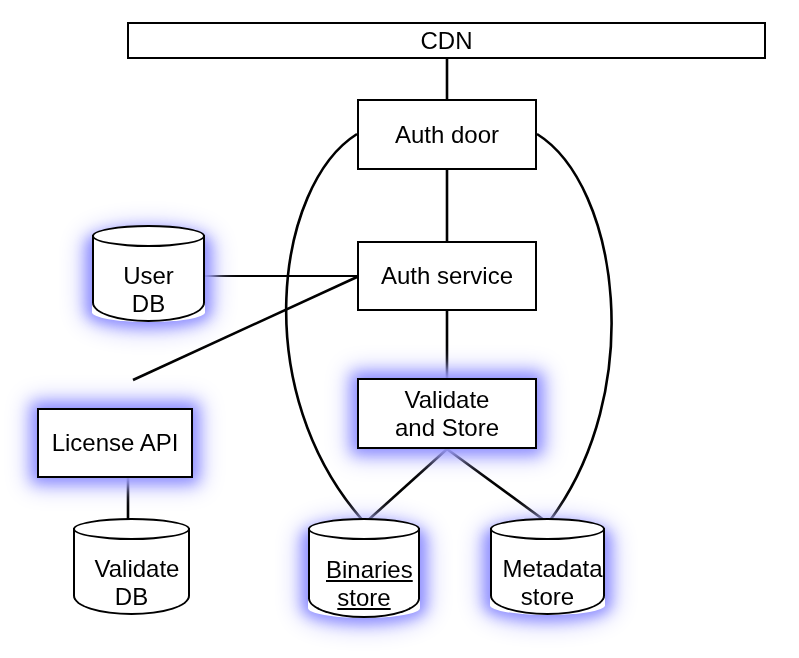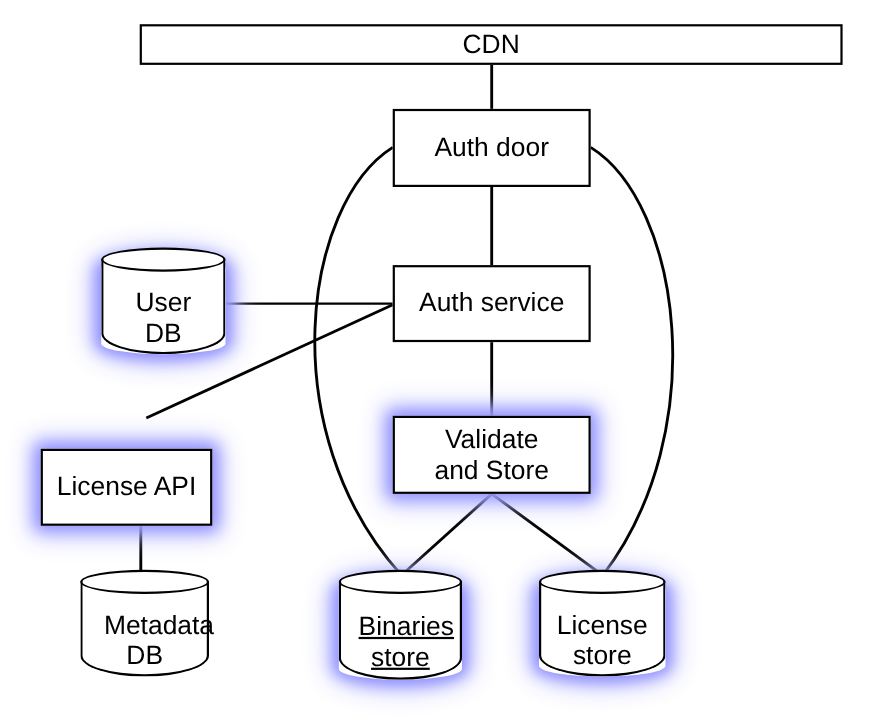--- a/index.html
+++ b/index.html
@@ -138,30 +138,30 @@
     <span class="cyl-shadow"></span>
     <span class="cyl-body"></span>
     <span class="cyl-top"></span>
     <span class="cyl-label" style="display:block; width:62px; margin:0 auto;">User DB</span>
   </div>
 
   <div class="node cyl" style="left:73px; top:518px; width:117px; height:97px;">
     <span class="cyl-shadow"></span>
     <span class="cyl-body"></span>
     <span class="cyl-top"></span>
-    <span class="cyl-label" style="display:block; width:74px; margin:0 auto;">Metadata DB</span>
+    <span class="cyl-label" style="display:block; width:74px; margin:0 auto;">Validate DB</span>
   </div>
 
   <div class="node cyl glow" style="left:308px; top:518px; width:112px; height:100px;text-decoration:underline;">
     <span class="cyl-shadow"></span>
     <span class="cyl-body"></span>
     <span class="cyl-top"></span>
     <span class="cyl-label" style="display:block; width:76px; margin:0 auto;">Binaries store</span>
   </div>
 
   <div class="node cyl glow" style="left:490px; top:518px; width:115px; height:97px;">
     <span class="cyl-shadow"></span>
     <span class="cyl-body"></span>
     <span class="cyl-top"></span>
-    <span class="cyl-label" style="display:block; width:90px; margin:0 auto;">License store</span>
+    <span class="cyl-label" style="display:block; width:90px; margin:0 auto;">Metadata store</span>
   </div>
 
 </div>
 
 </body></html>

